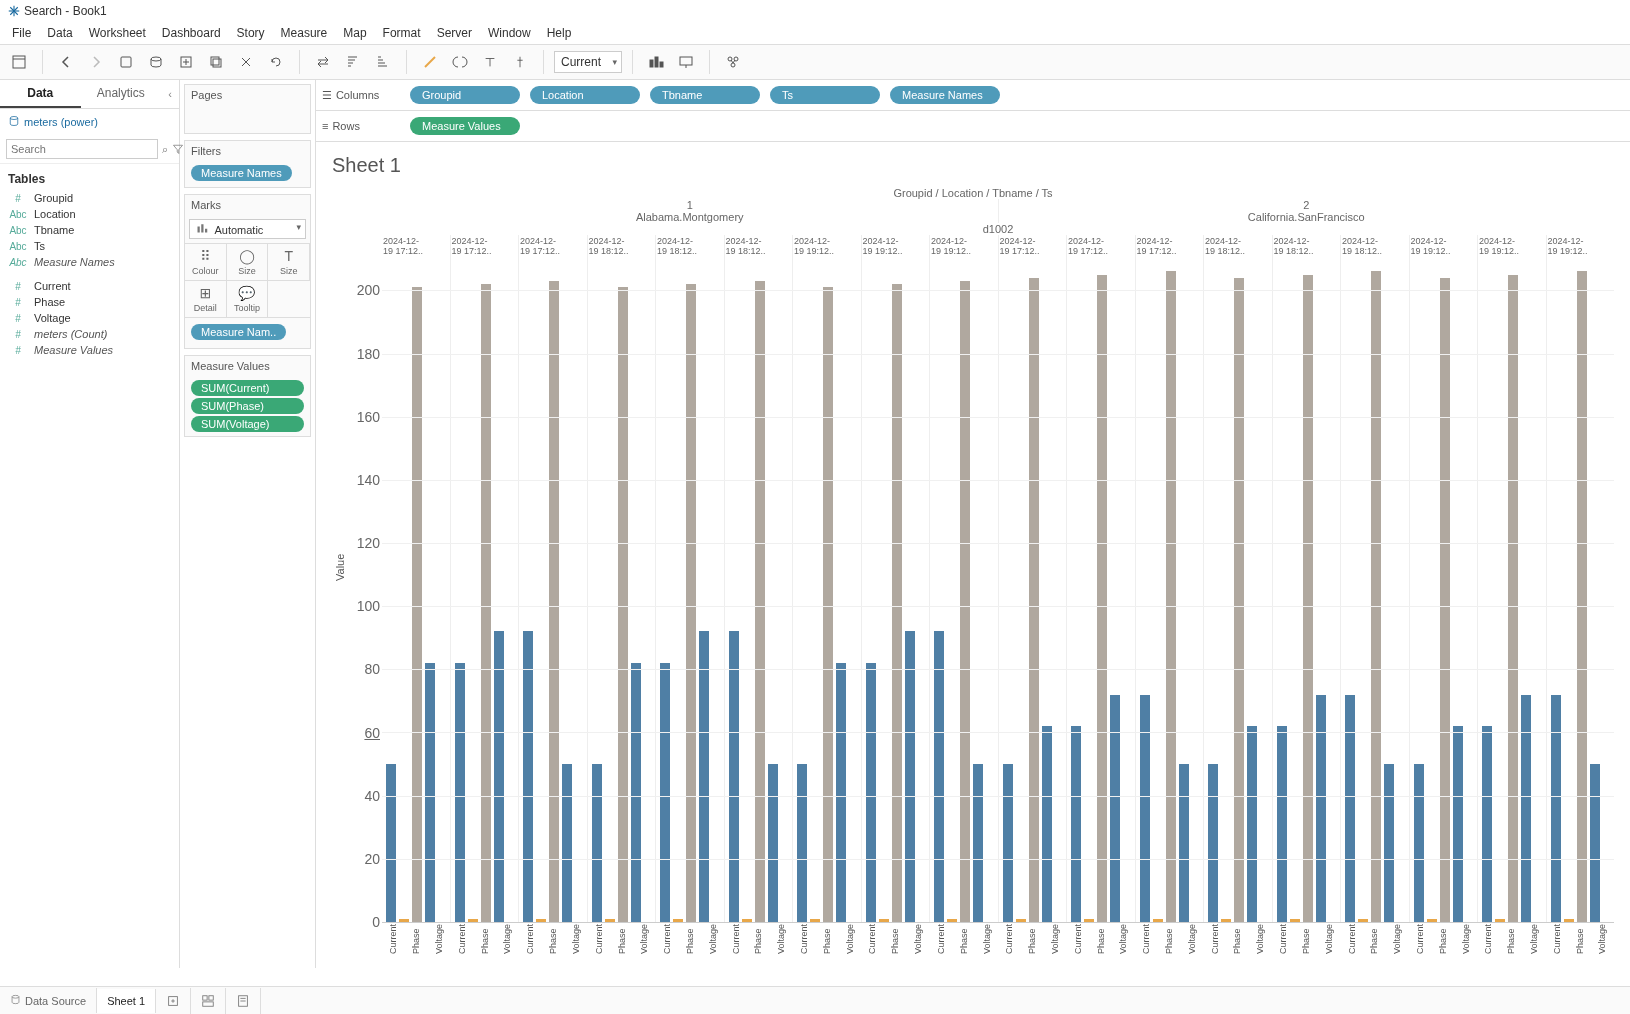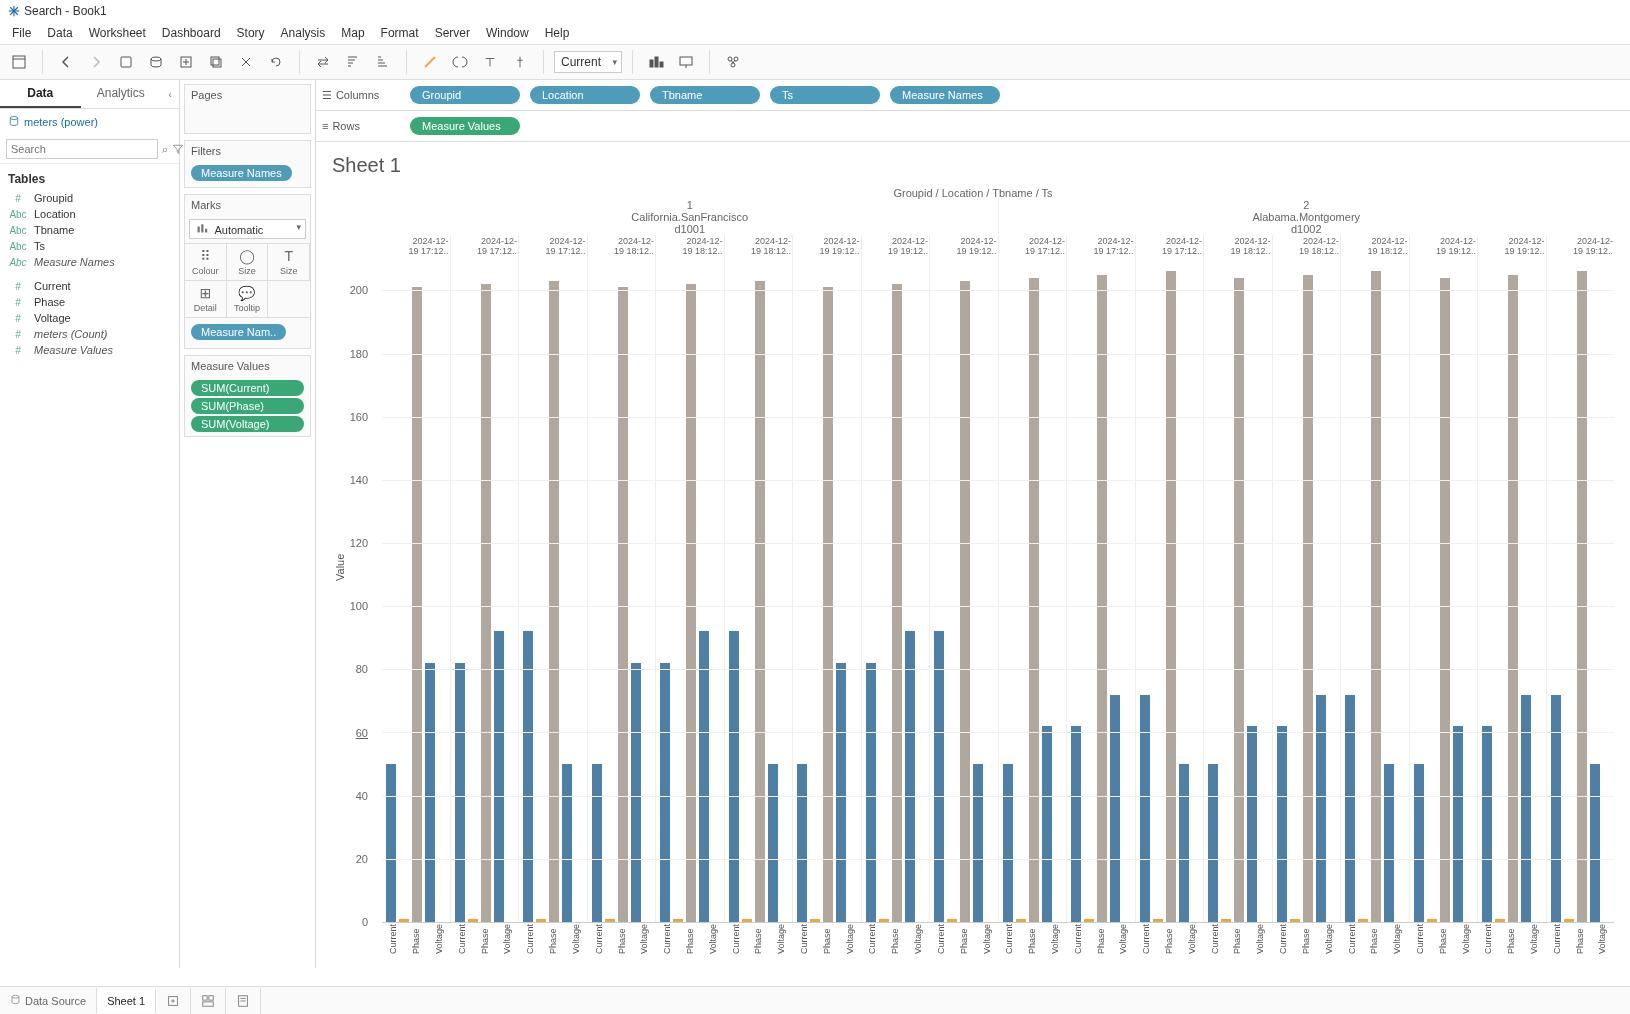--- a/index.html
+++ b/index.html
@@ -47,27 +47,27 @@
 .shelf .lab { width: 80px; color: #555; display: flex; align-items: center; gap: 4px; }
 .shelf .pills { display: flex; gap: 6px; flex-wrap: wrap; flex: 1; }
 .shelf .pill { min-width: 110px; padding: 3px 12px; }
 .sheetarea { flex: 1; padding: 12px 16px; overflow: hidden; display: flex; flex-direction: column; }
 .sheettitle { font-size: 20px; color: #555; margin-bottom: 10px; }
 .charthead { font-size: 11px; color: #666; text-align: center; }
 .groupheads { display: flex; margin-left: 50px; }
 .gh { flex: 1; text-align: center; border-right: 1px solid #eee; }
 .gh:last-child { border-right: none; }
 .tslabels { display: flex; margin-left: 50px; font-size: 9px; color: #666; }
-.tscell { flex: 1; text-align: right; border-right: 1px solid #eee; padding: 2px 1px; line-height: 1.1; }
+.tscell { flex: 1; text-align: left; border-right: 1px solid #eee; padding: 2px 1px; line-height: 1.1; }
 .tscell:last-child { border-right: none; }
 .chartbody { flex: 1; display: flex; position: relative; }
 .yaxis { width: 50px; position: relative; }
 .ylabel { position: absolute; left: 8px; top: 50%; transform: rotate(-90deg) translateX(15px); transform-origin: left center; font-size: 11px; color: #555; }
 .ticks { position: relative; height: 100%; }
-.tick { position: absolute; right: 14px; font-size: 11px; color: #666; transform: translateY(50%); text-align: right; }
+.tick { position: absolute; right: 2px; font-size: 14px; color: #666; transform: translateY(50%); text-align: right; }
 .bars { flex: 1; display: flex; position: relative; }
 .gridlines { position: absolute; inset: 0; }
 .gl { position: absolute; left: 0; right: 0; border-top: 1px solid #f0f0f0; }
 .gl.zero { border-top: 1px solid #ccc; }
 .tsgroup { flex: 1; display: flex; align-items: flex-end; border-right: 1px solid #eee; padding: 0 4px; gap: 3px; }
 .tsgroup:last-child { border-right: none; }
 .bar { width: 10px; }
 .bar.current { background: #4f7fa5; }
 .bar.phase { background: #e8a749; }
 .bar.voltage { background: #b0a89f; }
@@ -94,21 +94,21 @@
   </span>
   <span>Search - Book1</span>
 </div>
 
 <div class="menubar">
   <span>File</span>
   <span>Data</span>
   <span>Worksheet</span>
   <span>Dashboard</span>
   <span>Story</span>
-  <span>Analysis</span>
+  <span>Measure</span>
   <span>Map</span>
   <span>Format</span>
   <span>Server</span>
   <span>Window</span>
   <span>Help</span>
 </div>
 
 <div class="toolbar">
   <div class="toolbtn">
       <svg width="16" height="16" viewBox="0 0 16 16">
@@ -373,25 +373,24 @@
 
     <div class="sheetarea">
       <div class="sheettitle">Sheet 1</div>
 
       <div class="charthead">Groupid / Location / Tbname / Ts</div>
       <div class="groupheads" id="groupids">
           <div class="gh charthead">1</div>
           <div class="gh charthead">2</div>
         </div>
       <div class="groupheads" id="grouplocs">
+          <div class="gh charthead">Alabama.Montgomery</div>
           <div class="gh charthead">California.SanFrancisco</div>
-          <div class="gh charthead">Alabama.Montgomery</div>
         </div>
       <div class="groupheads" id="grouptbs">
-          <div class="gh charthead">d1001</div>
           <div class="gh charthead">d1002</div>
         </div>
       <div class="tslabels" id="tslabels">
           <div class="tscell">2024-12-<br>19 17:12..</div>
           <div class="tscell">2024-12-<br>19 17:12..</div>
           <div class="tscell">2024-12-<br>19 17:12..</div>
           <div class="tscell">2024-12-<br>19 18:12..</div>
           <div class="tscell">2024-12-<br>19 18:12..</div>
           <div class="tscell">2024-12-<br>19 18:12..</div>
           <div class="tscell">2024-12-<br>19 19:12..</div>

